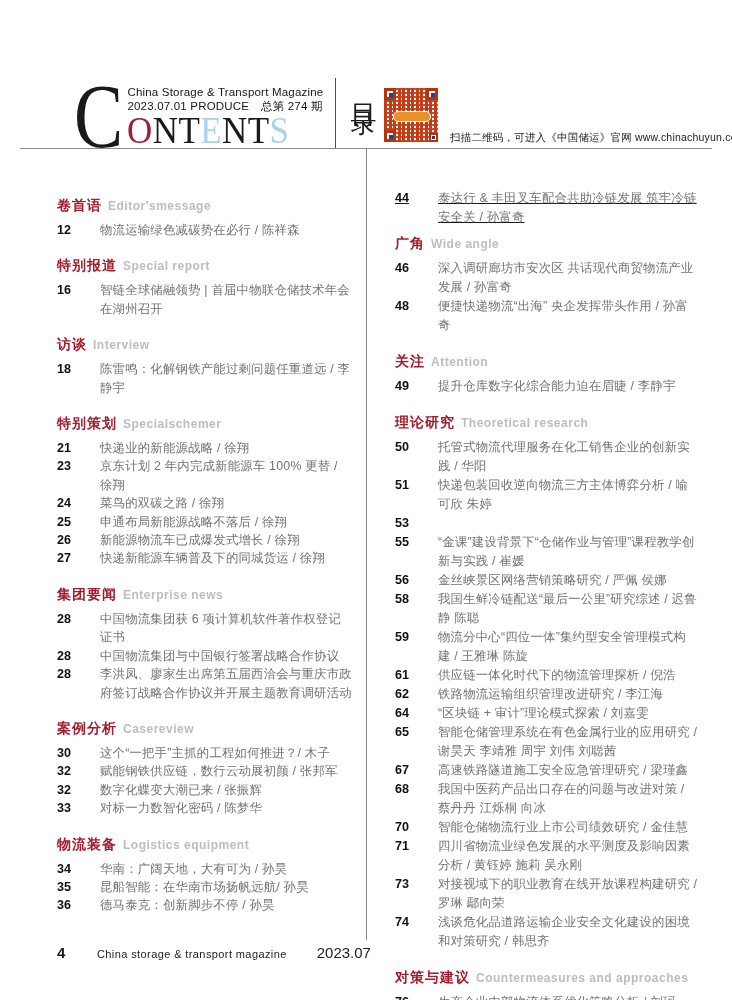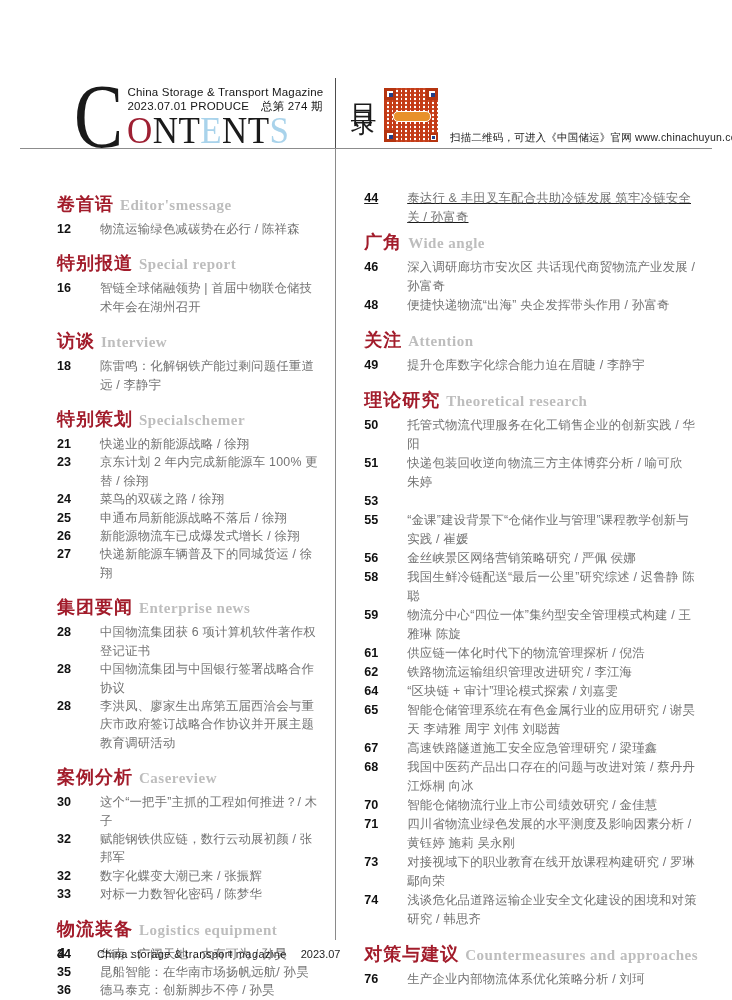--- a/index.html
+++ b/index.html
@@ -33,35 +33,35 @@
   .qr-caption{position:absolute;left:450px;top:131px;font-size:10.5px;letter-spacing:.2px;color:#222;white-space:nowrap;}
 
   
   .body{position:absolute;top:149px;left:0;right:0;height:791px;display:flex;align-items:stretch;}
   .col{box-sizing:border-box;}
   .col-left{width:367px;padding:42px 14px 0 57px;border-right:1px solid #8a8a8a;}
   .col-right{flex:1;padding:40px 34px 0 28px;}
 
   .sec-head{margin:12px 0 4px;line-height:21px;white-space:nowrap;}
   .col .sec:first-of-type .sec-head{margin-top:0;}
-  .sec-head .cn{color:#a21c2b;font-weight:bold;font-size:18px;letter-spacing:1px;}
-  .sec-head .en{font-family:Liberation Serif, serif;color:#bdbdbd;font-size:15px;
+  .sec-head .cn{color:#a21c2b;font-weight:bold;font-size:14px;letter-spacing:1px;}
+  .sec-head .en{font-family:Liberation Sans, sans-serif;color:#bdbdbd;font-size:12px;
                 margin-left:6px;letter-spacing:.5px;}
 
   .item{display:flex;line-height:18.4px;font-size:12.4px;}
   .col-right .item{line-height:19px;}
   .item .pg{width:43px;flex:none;font-weight:bold;font-size:12.6px;color:#111;}
   .item .tx{flex:1;color:#737373;letter-spacing:.2px;}
   .lead-items{margin-bottom:2px;text-decoration:underline;}
 
   
   .footer{position:absolute;left:57px;top:944px;display:flex;align-items:baseline;}
   .f-pg{font-size:15px;font-weight:bold;width:40px;}
   .f-mag{font-size:11px;letter-spacing:.4px;color:#1d1d1d;}
-  .f-issue{font-size:11px;margin-left:14px;color:#1d1d1d;}
+  .f-issue{font-size:15px;margin-left:30px;color:#1d1d1d;}
 </style>
 </head>
 <body>
 
 <div class="page">
 
   <div>
     <div class="logo">
       <span class="big-c">C</span>
       <div class="logo-right">

